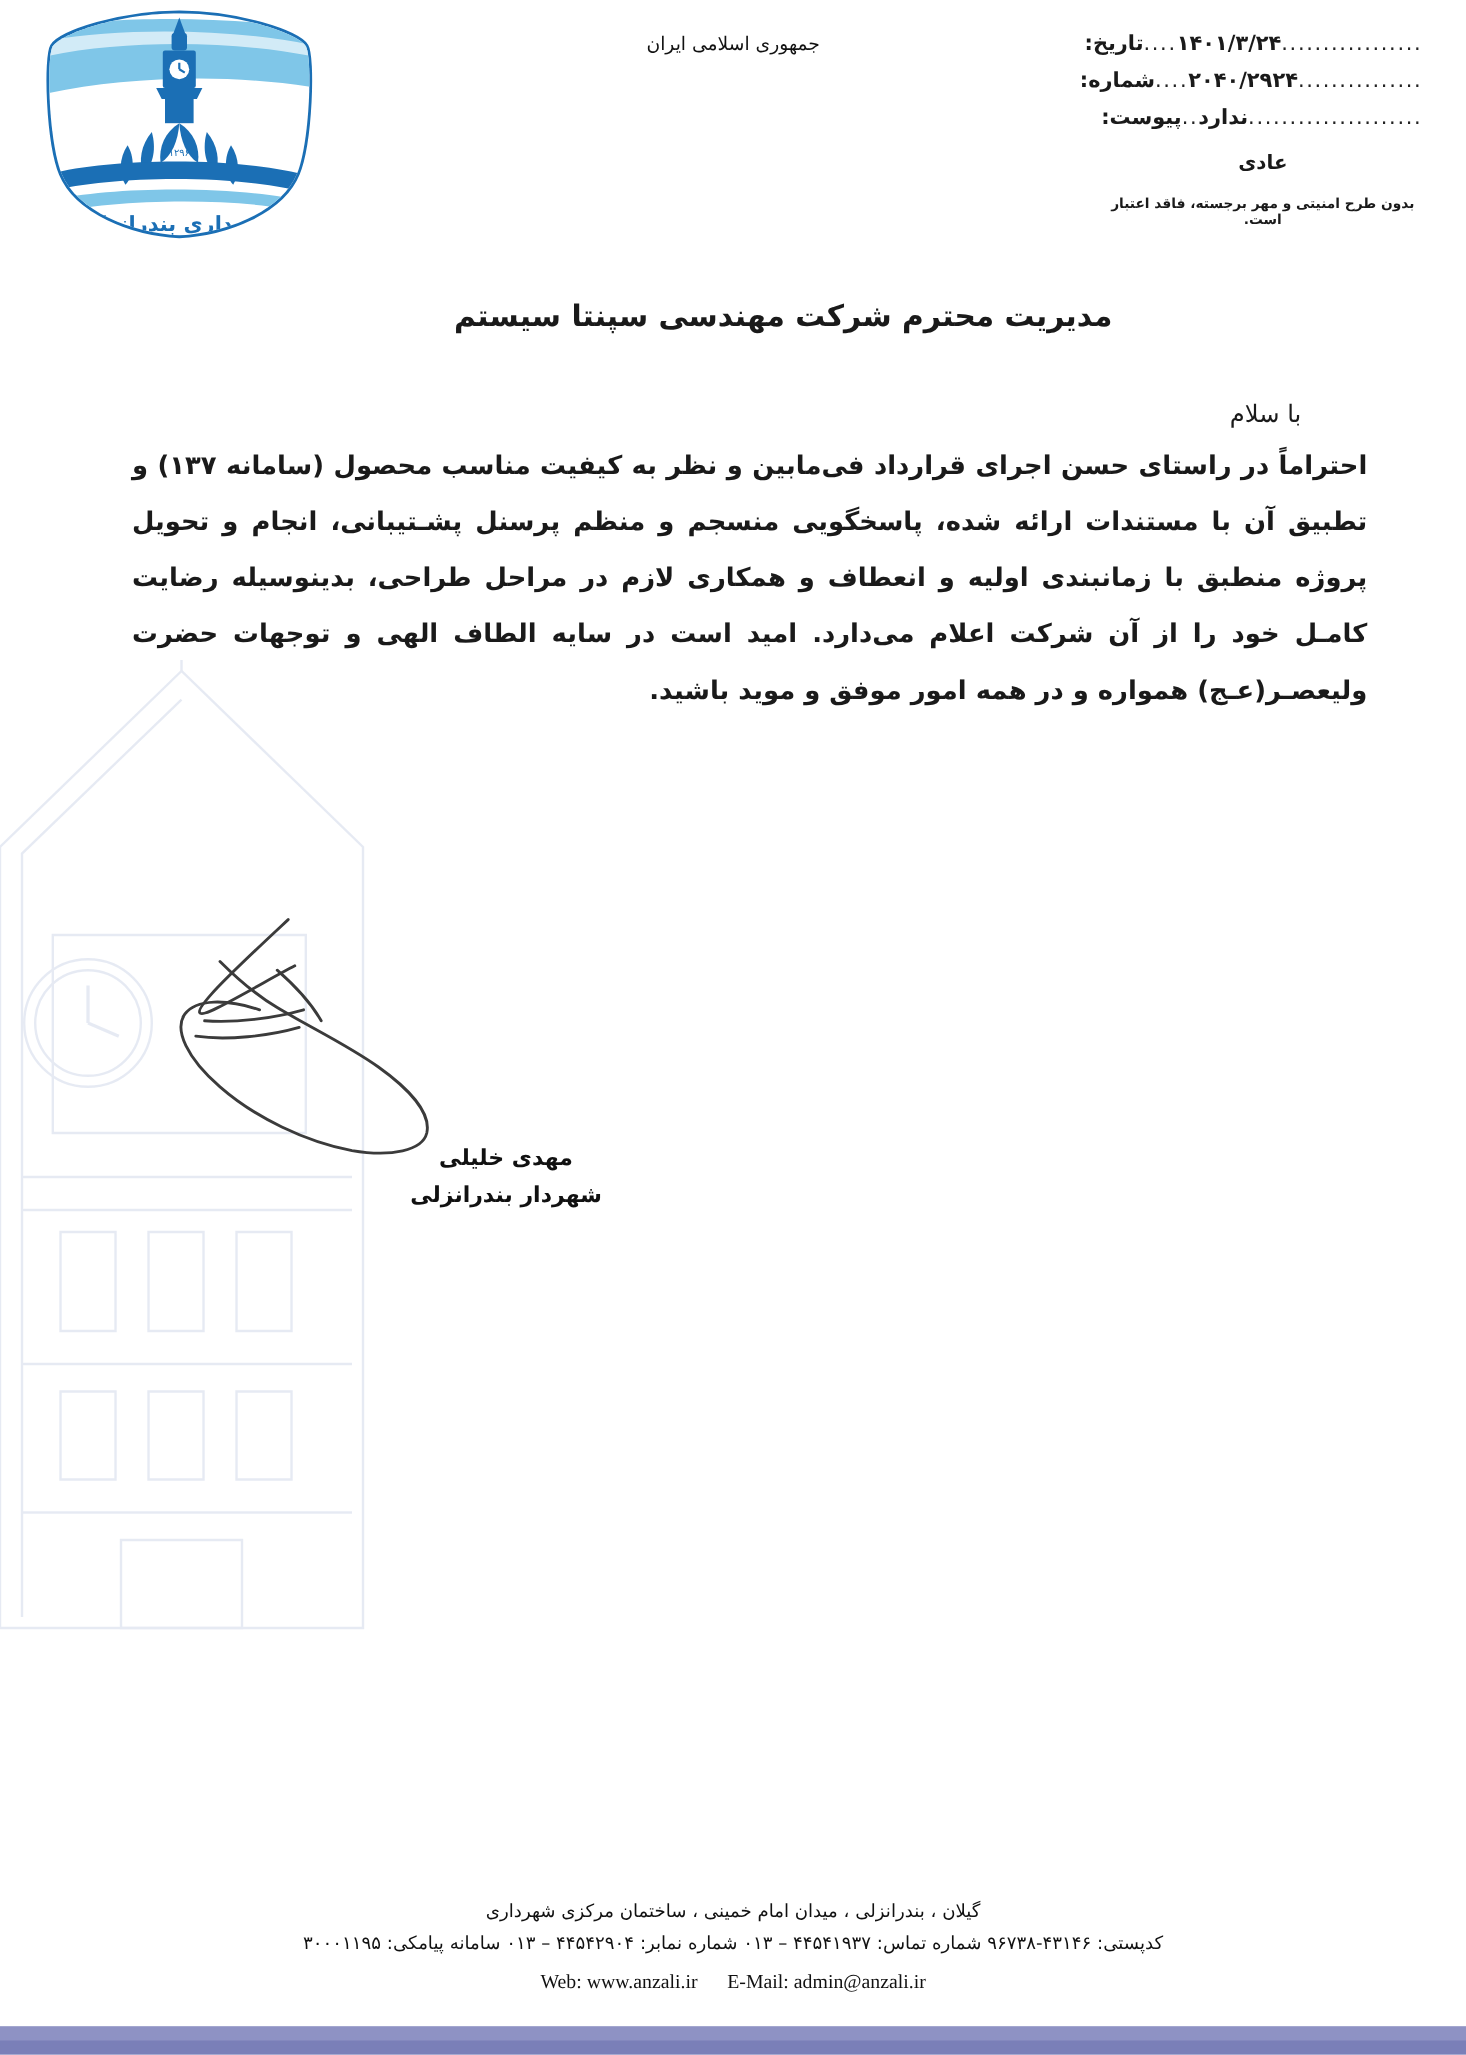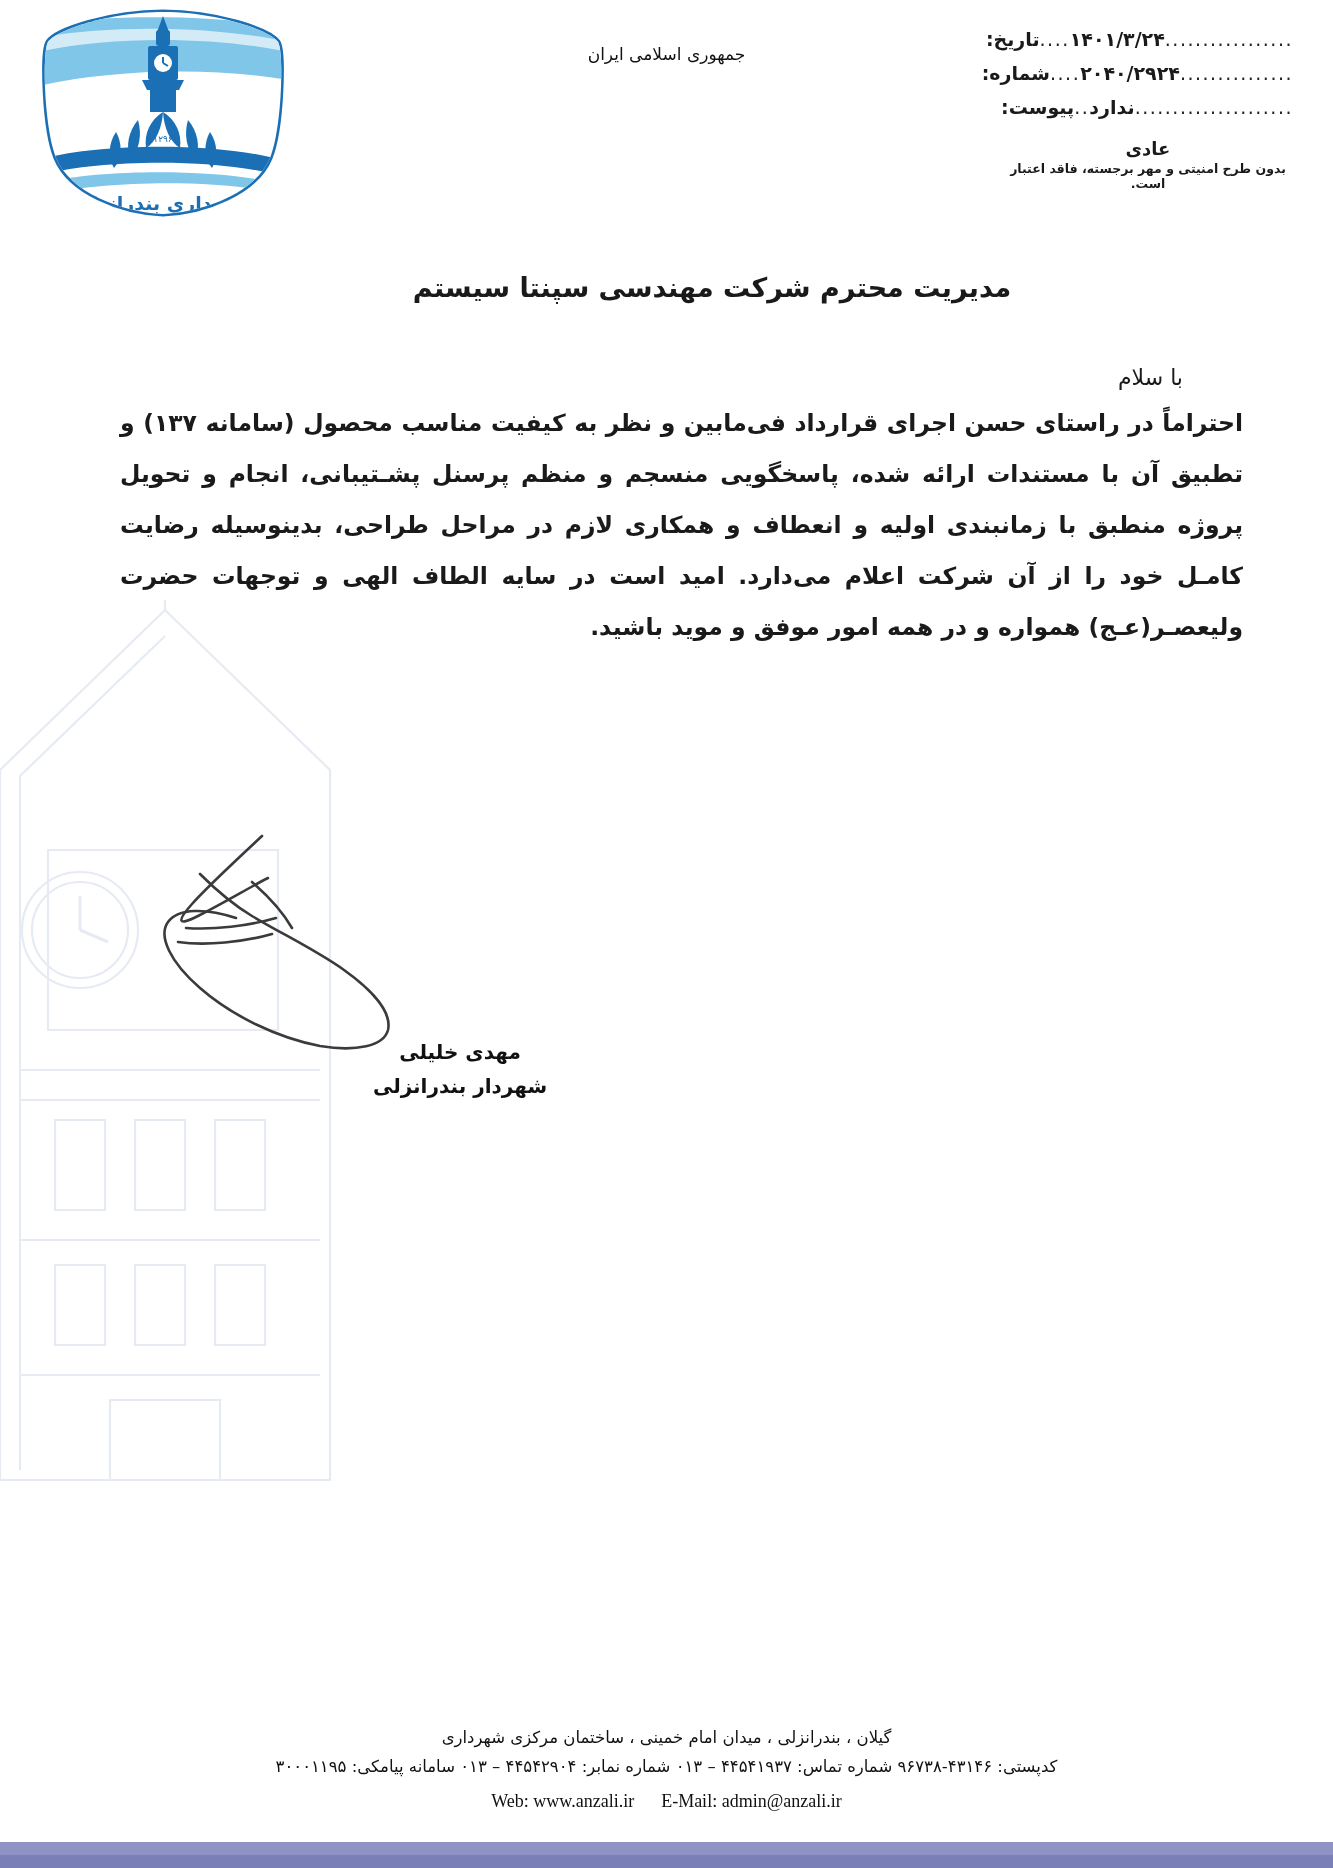--- a/index.html
+++ b/index.html
@@ -58,41 +58,41 @@
   .meta-kind {
     margin-top: 14px;
     text-align: center;
     font-size: 18px;
     font-weight: 700;
   }
   .meta-note {
     text-align: center;
     font-size: 12.5px;
     font-weight: 700;
-    margin-top: 2px;
+    margin-top: 18px;
     letter-spacing: -0.2px;
   }
 
   .center-block {
     position: absolute;
     top: 24px;
     left: 0; right: 0;
     text-align: center;
   }
   .basmala {
     font-size: 34px;
     font-family: "DejaVu Serif", "Liberation Serif", serif;
     color: #111;
     letter-spacing: -2px;
     height: 62px;
     line-height: 62px;
   }
   .republic {
     font-size: 17px;
-    margin-top: 20px;
+    margin-top: 6px;
     color: #111;
   }
 
   
   .logo {
     position: absolute;
     top: 8px;
     left: 38px;
     width: 250px;
     height: 210px;

